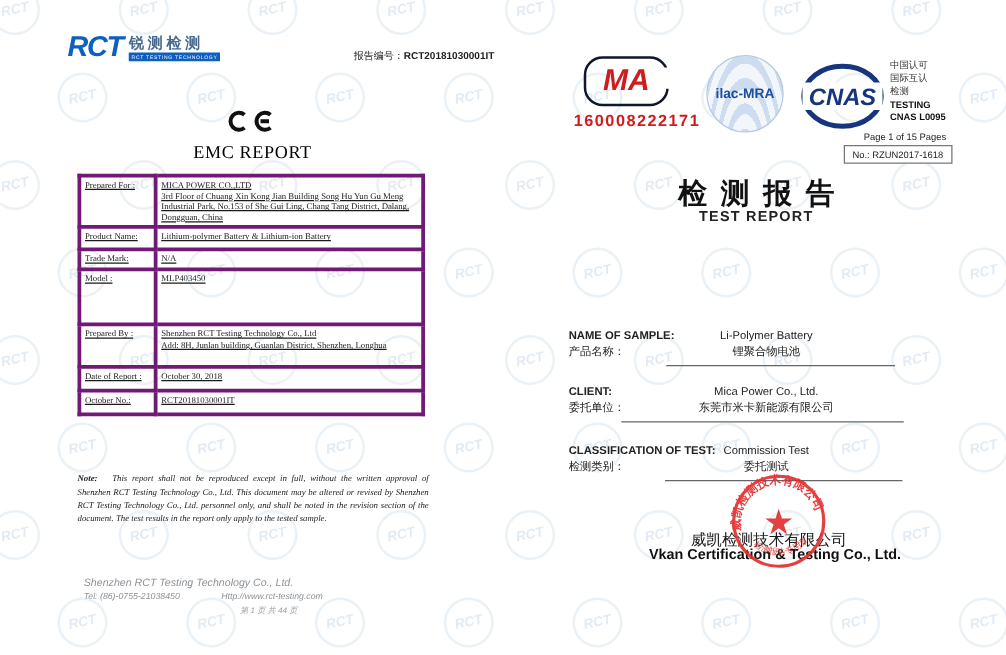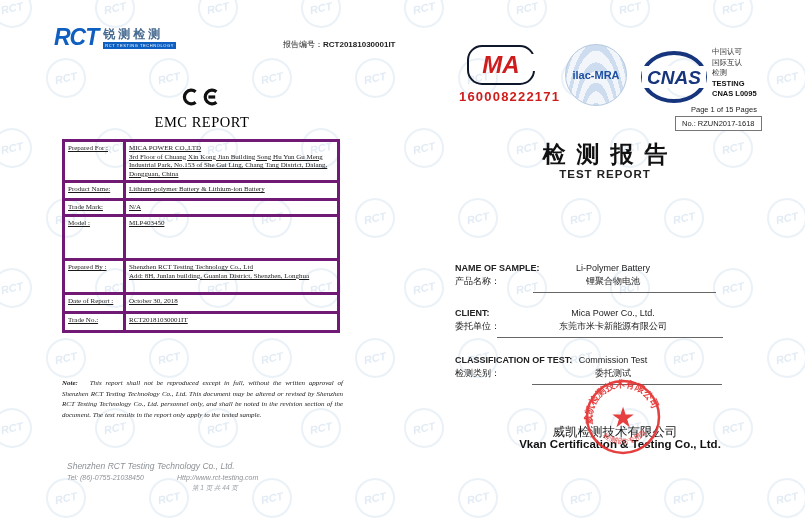--- a/index.html
+++ b/index.html
@@ -210,21 +210,21 @@
         <td>
               <div>Shenzhen RCT Testing Technology Co., Ltd</div>
             <div>Add: 8H, Junlan building, Guanlan District, Shenzhen, Longhua</div>
             </td>
       </tr>
       <tr class="r7">
         <td class="lbl">Date of Report :</td>
         <td>October 30, 2018</td>
       </tr>
       <tr class="r8">
-        <td class="lbl">Trade No.:</td>
+        <td class="lbl">October No.:</td>
         <td>RCT20181030001IT</td>
       </tr>
     </tbody>
       </table>
 
     <div id="note">
       <span class="note-label">Note:</span>
       <span>This report shall not be reproduced except in full, without the written approval of Shenzhen RCT Testing Technology Co., Ltd. This document may be altered or revised by Shenzhen RCT Testing Technology Co., Ltd. personnel only, and shall be noted in the revision section of the document. The test results in the report only apply to the tested sample.</span>
     </div>
 

